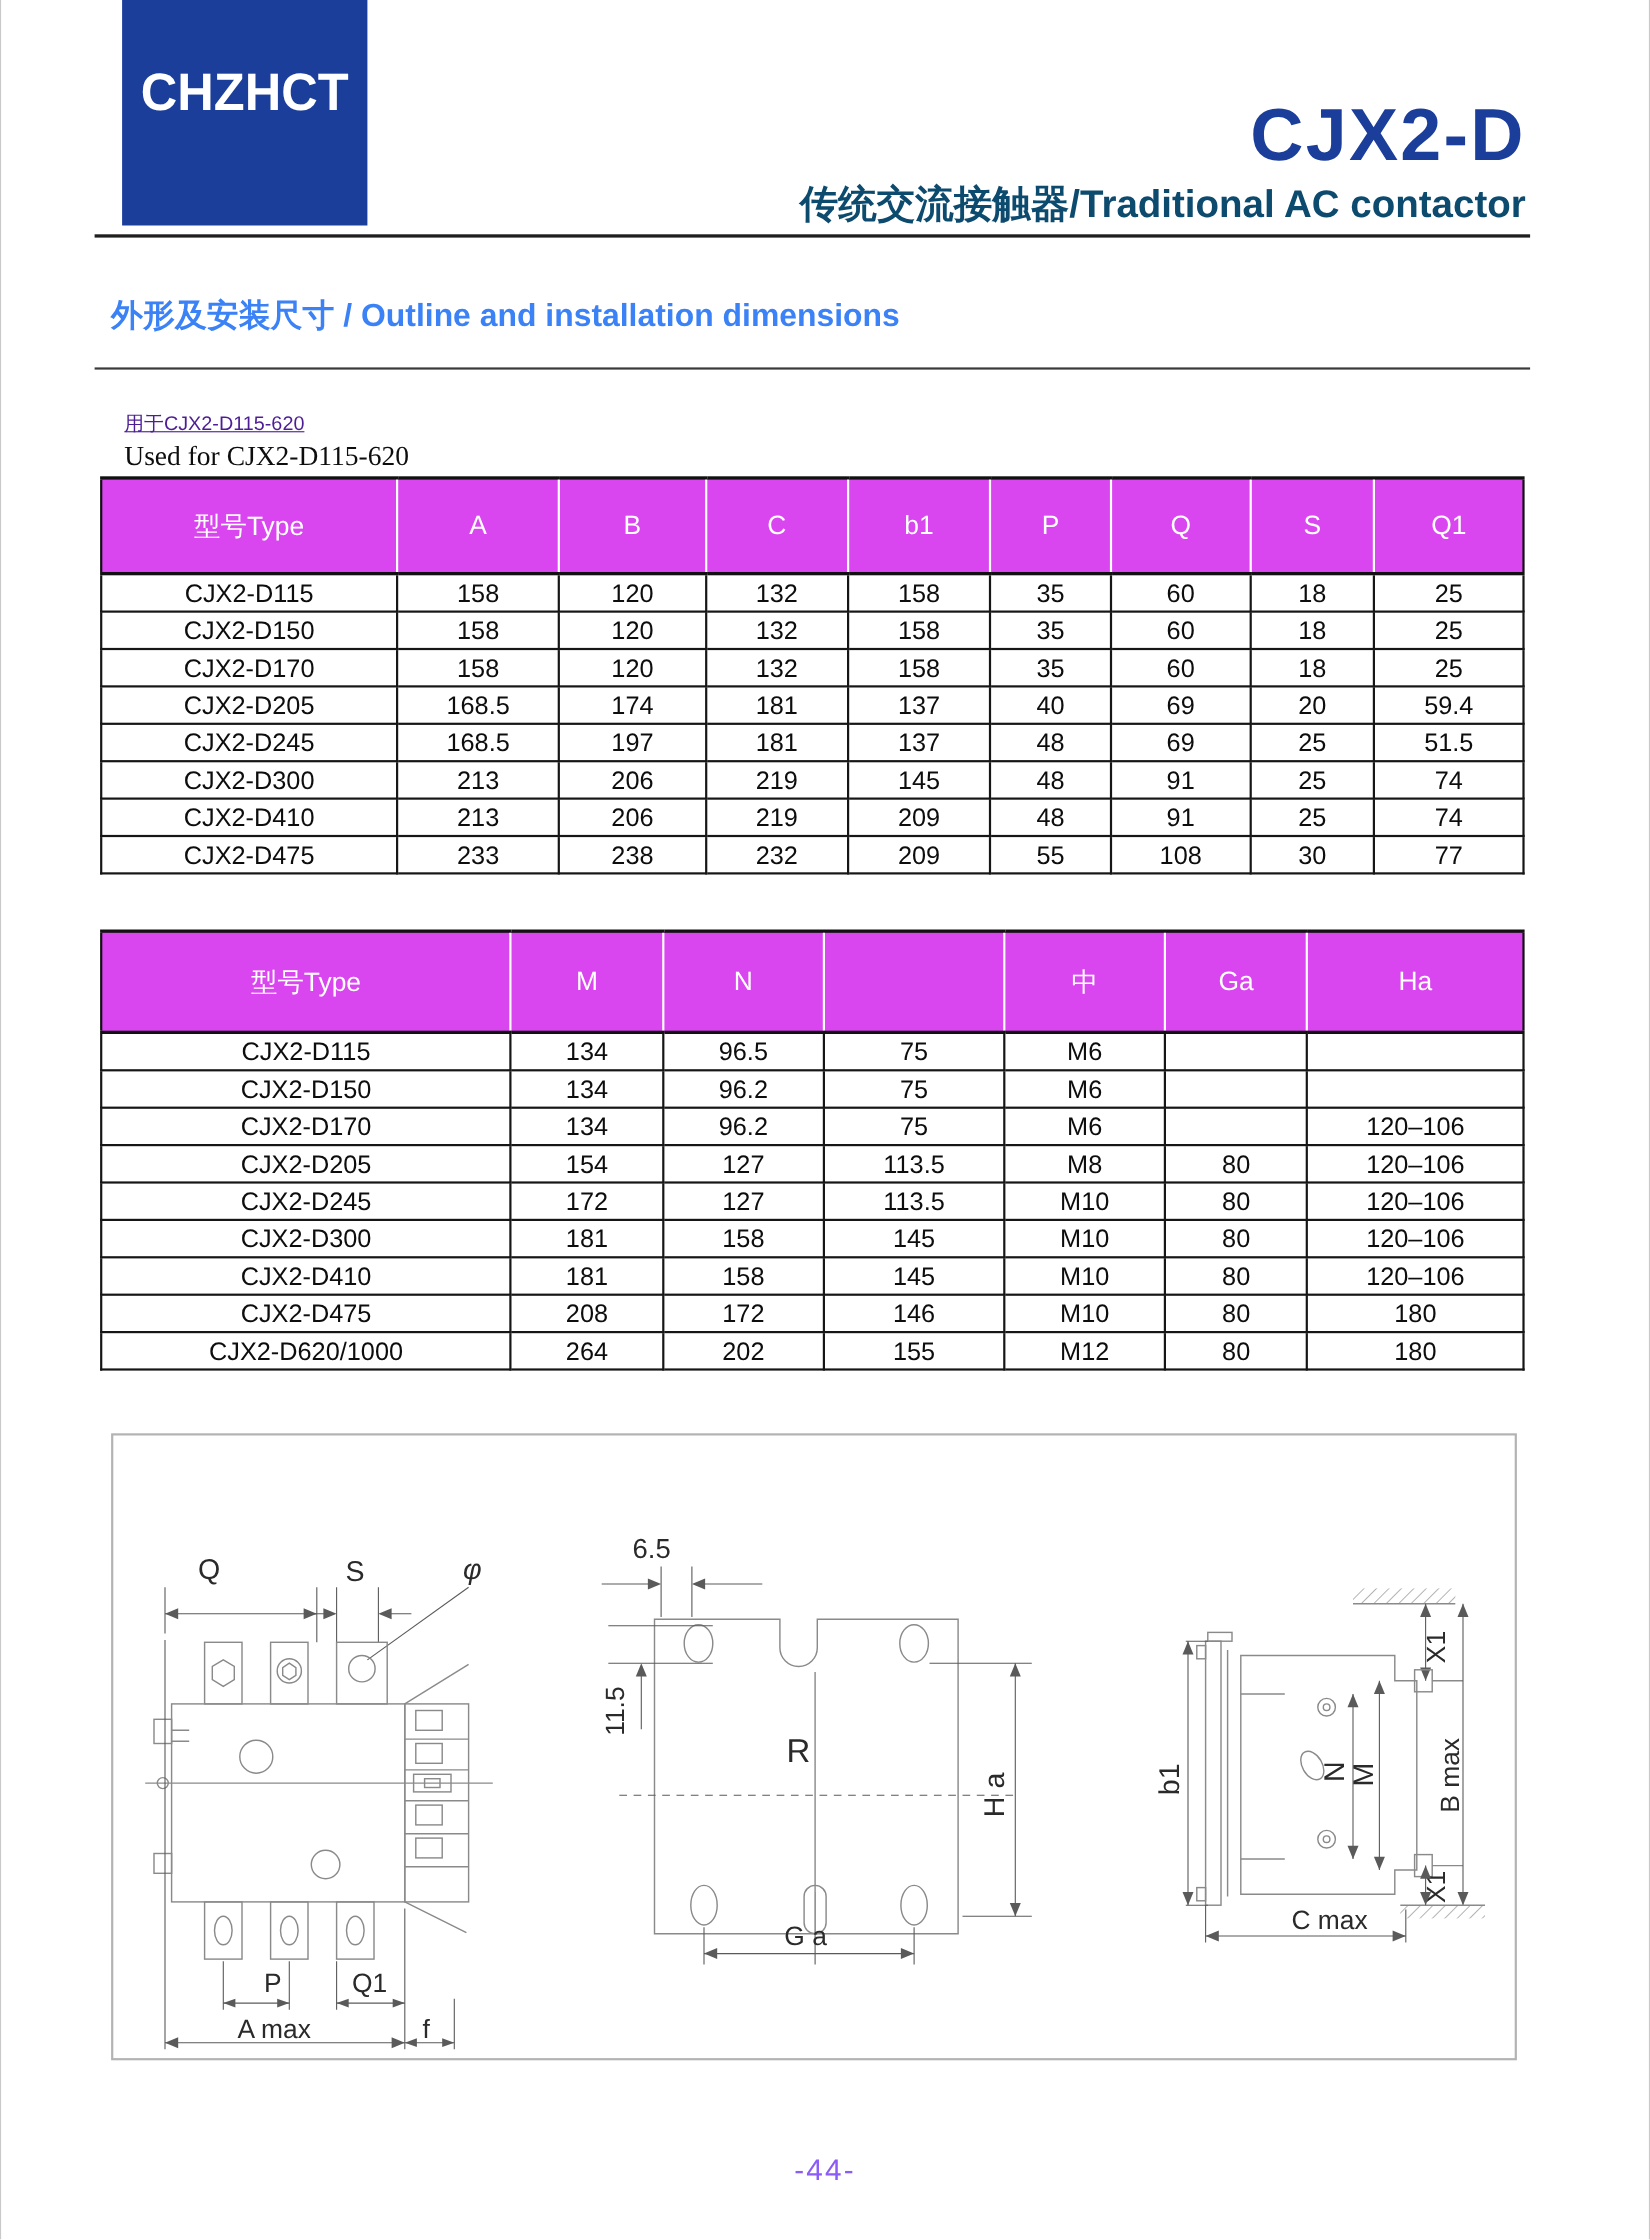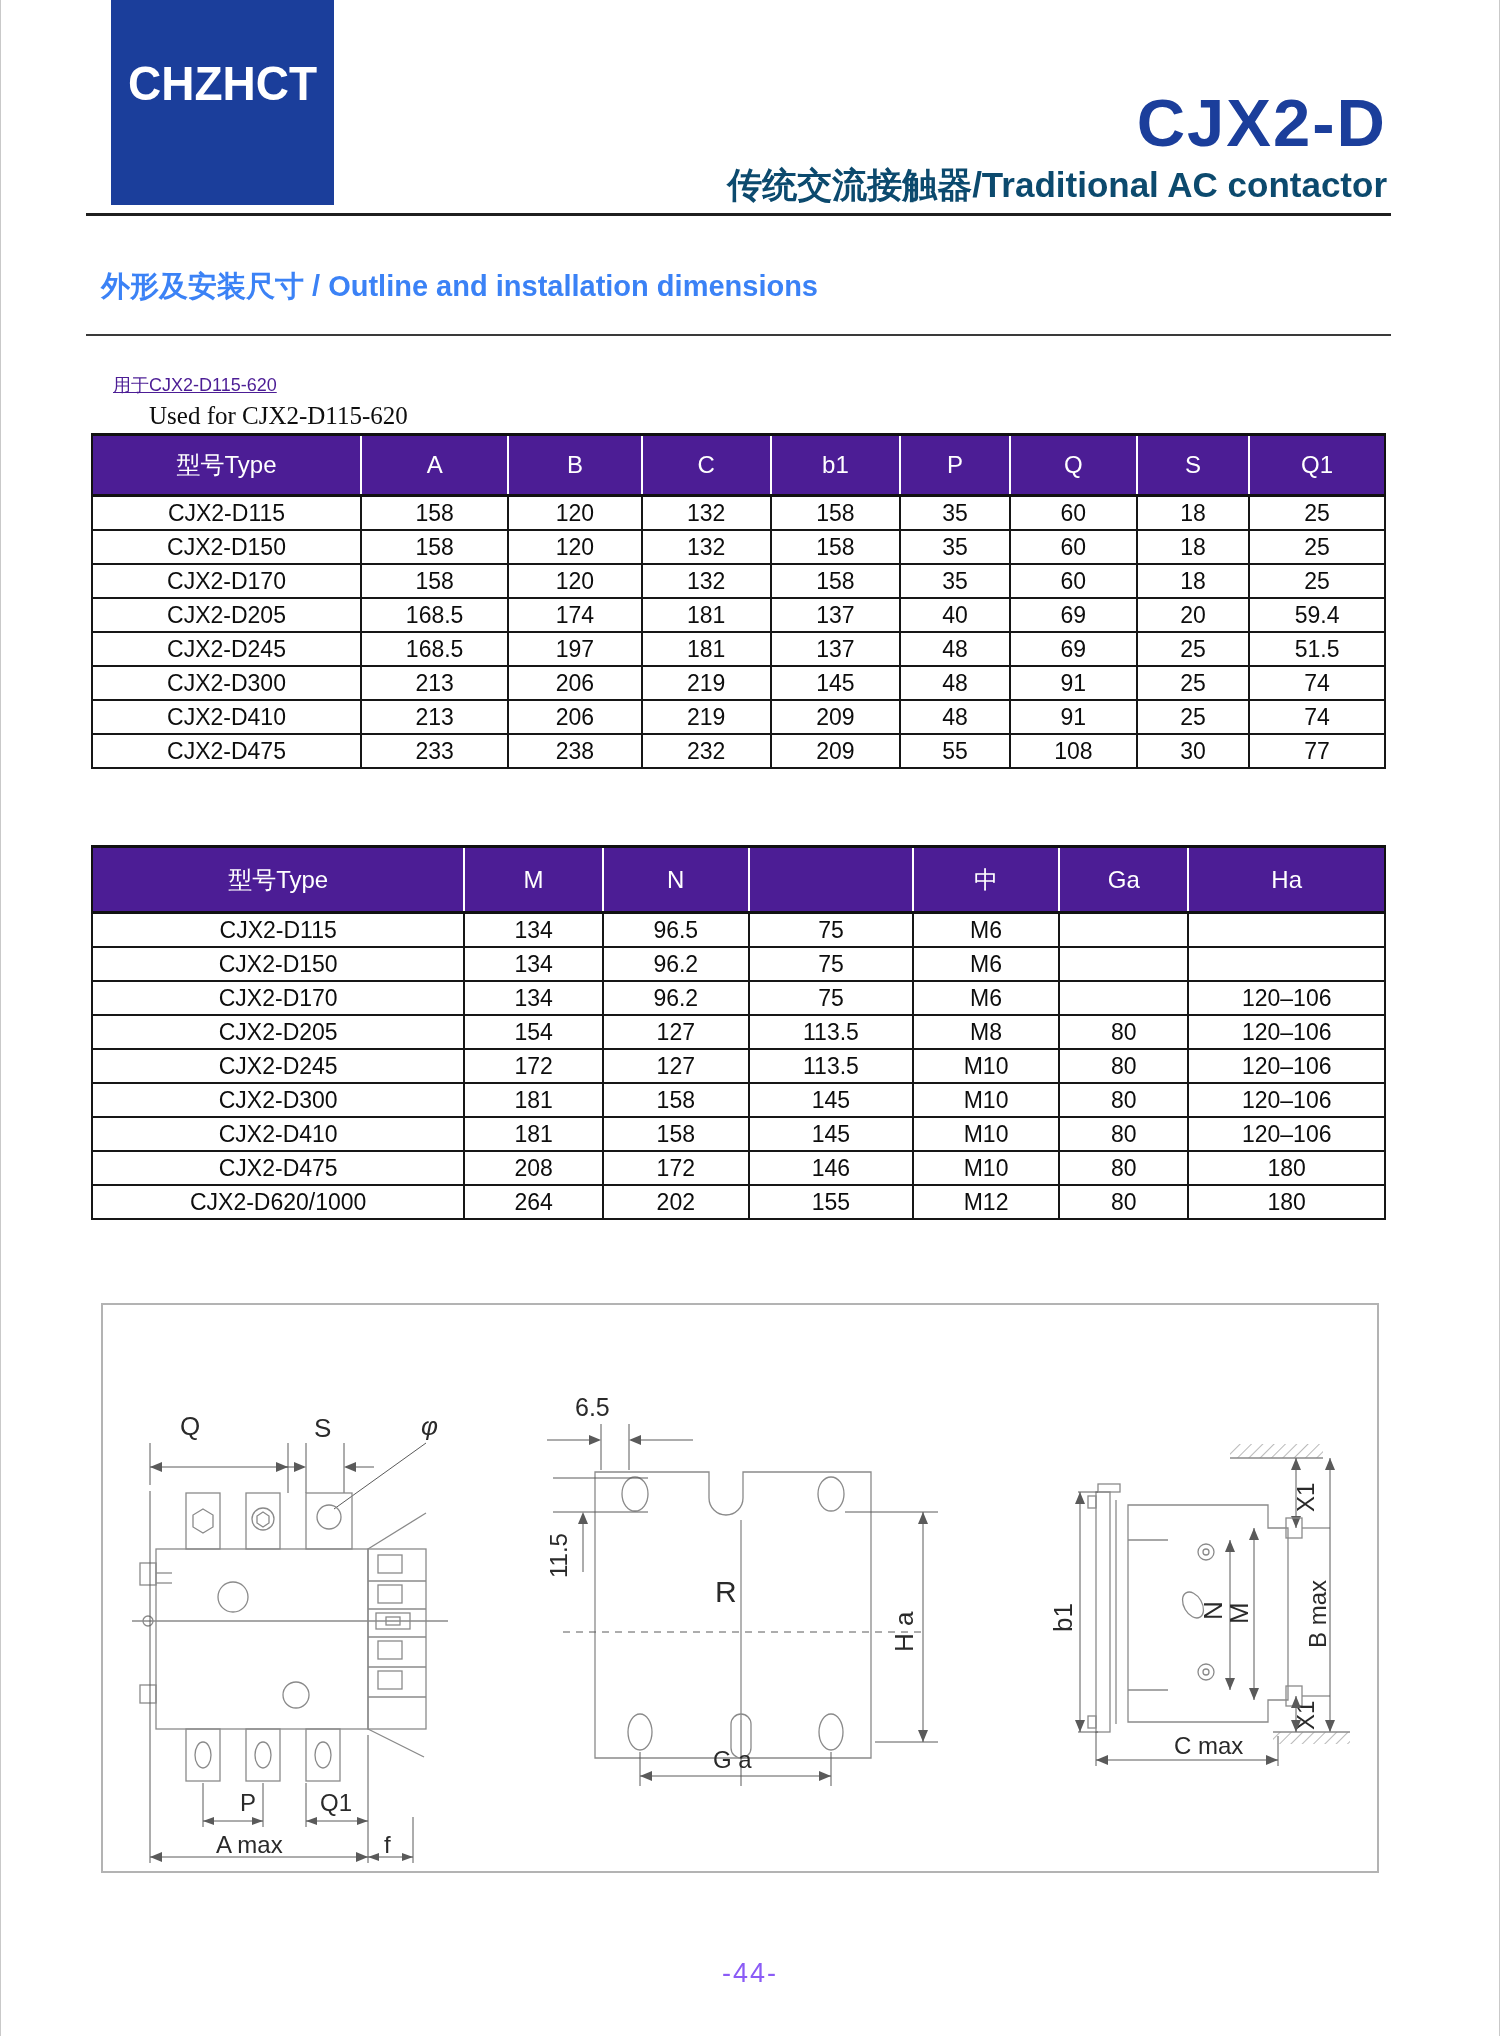--- a/index.html
+++ b/index.html
@@ -14,25 +14,25 @@
     display:flex;justify-content:center;align-items:flex-start;padding-top:56px;box-sizing:border-box;}
   .brand{color:#fff;font-size:46px;font-weight:800;letter-spacing:0px;transform:scaleY(1.04);white-space:nowrap;}
   .product-title{position:absolute;top:84px;right:112px;color:#1b3e9b;font-size:67px;font-weight:700;letter-spacing:2px;white-space:nowrap;}
   .product-subtitle{position:absolute;top:162px;right:112px;color:#0c4a6e;font-size:35px;font-weight:700;white-space:nowrap;}
   .rule{position:absolute;left:85px;width:1305px;background:#1f1f1f;}
   .header-rule{top:213px;height:3px;}
   .section-rule{top:334px;height:2px;background:#3a3a3a;}
   .section-title{position:absolute;left:100px;top:267px;color:#3b82f6;font-size:29px;font-weight:800;white-space:nowrap;}
   .used-for{position:absolute;left:112px;top:374px;line-height:1.25;}
   .used-cn{font-size:18px;color:#4c1d95;text-decoration:underline;}
-  .used-en{font-size:25px;font-family:"Liberation Serif",serif;color:#0d0d0d;margin-top:3px;margin-left:36px;}
+  .used-en{font-size:25px;font-family:"Liberation Serif",serif;color:#0d0d0d;margin-top:3px;}
   
   .tbl{position:absolute;left:90px;width:1295px;border-collapse:collapse;table-layout:fixed;}
-  .tbl th{background:#4c1d95;color:#fff;font-weight:400;font-size:24px;text-align:center;
-    border-top:3px solid #111;border-bottom:3px solid #111;padding:3px;}
+  .tbl th{background:#d946ef;color:#fff;font-weight:400;font-size:24px;text-align:center;
+    border-top:3px solid #111;border-bottom:3px solid #111;padding:16px;}
   .tbl th + th{border-left:2px solid #fff;}
   .tbl th:first-child{border-left:2px solid #111;}
   .tbl th:last-child{border-right:2px solid #111;}
   .tbl td{border:2px solid #161616;font-size:23px;text-align:center;height:32px;padding:0;color:#0d0d0d;white-space:nowrap;}
   #table1{top:433px;}
   #table2{top:845px;}
   #table1 th{height:52px;}
   #table2 th{height:57px;}
   
   .diagram-box{position:absolute;left:100px;top:1303px;width:1278px;height:570px;border:2px solid #b3b3b3;box-sizing:border-box;}

